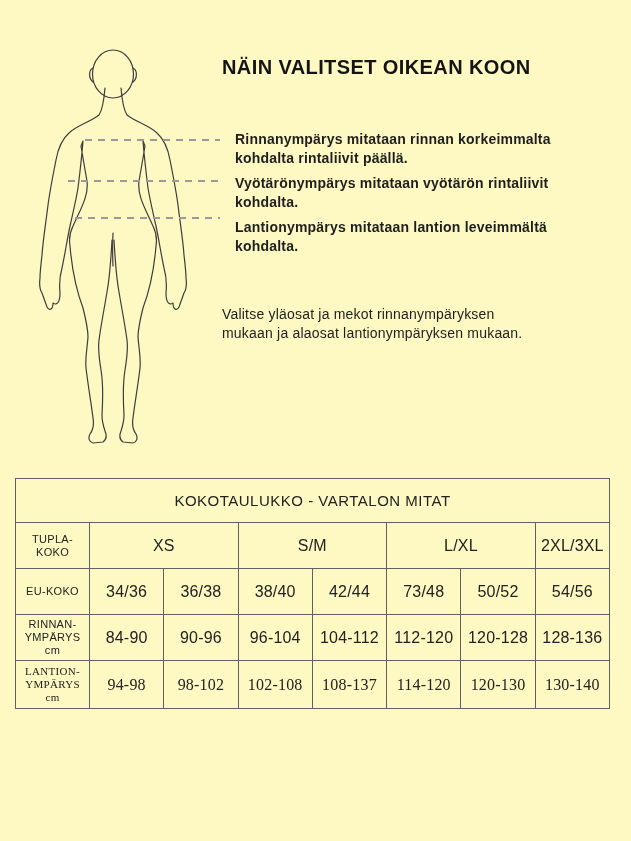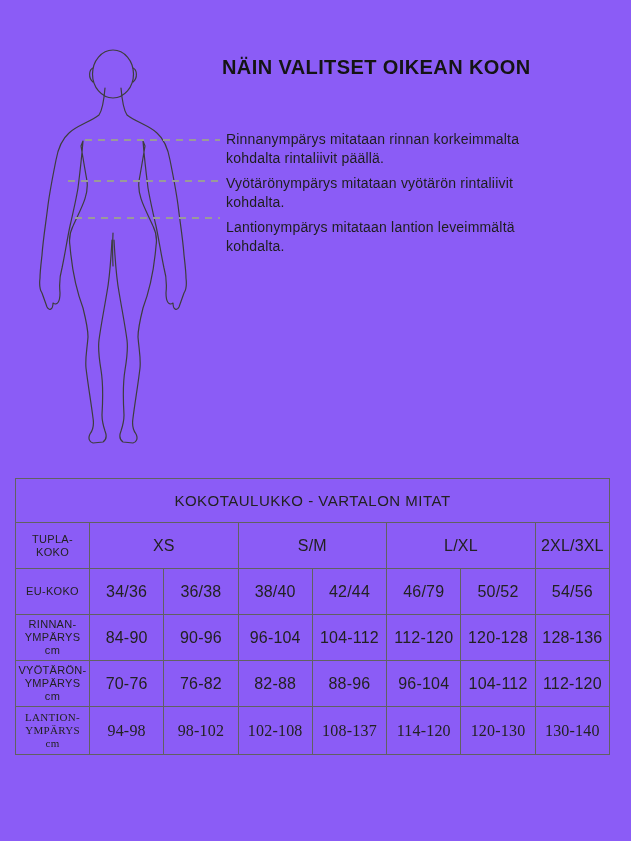--- a/index.html
+++ b/index.html
@@ -1,34 +1,34 @@
 <!DOCTYPE html>
 <html><head>
 <meta charset="utf-8">
 <style>
   html,body{margin:0;padding:0;background:#ffffff;}
   .page{
     position:relative;
     width:631px;height:841px;
-    background:#8b5cf6;
+    background:#fef9c3;
     font-family:"Liberation Sans","DejaVu Sans",sans-serif;
     color:#1e1e1e;
     overflow:hidden;
   }
   
   .figure-svg{position:absolute;left:25px;top:30px;width:195px;height:420px;}
   
   .page-title{
     position:absolute;left:222px;top:57px;margin:0;
     font-size:20px;font-weight:700;letter-spacing:.4px;line-height:1;color:#141414;
   }
   .measure-instructions{position:absolute;left:222px;top:130px;width:372px;}
   .measure-instructions p{
-    margin:0 0 6px 4px;font-size:14px;line-height:19px;letter-spacing:.2px;
-    white-space:pre-line;color:#1e1e1e;
+    margin:0 0 6px 13px;font-size:14px;line-height:19px;letter-spacing:.2px;
+    white-space:pre-line;color:#1e1e1e;font-weight:bold;
   }
   .size-note{
     position:absolute;left:222px;top:305px;width:372px;margin:0;
     font-size:14px;line-height:19px;letter-spacing:.2px;white-space:pre-line;color:#1e1e1e;
   }
   
   table.size-table{
     position:absolute;left:15px;top:478px;width:595px;
     border-collapse:collapse;table-layout:fixed;
   }
@@ -139,20 +139,22 @@
 
   <div class="measure-instructions">
     <p>Rinnanympärys mitataan rinnan korkeimmalta
 kohdalta rintaliivit päällä.</p>
     <p>Vyötärönympärys mitataan vyötärön rintaliivit
 kohdalta.</p>
     <p>Lantionympärys mitataan lantion leveimmältä
 kohdalta.</p>
   </div>
 
+  <p class="size-note">Valitse yläosat ja mekot rinnanympäryksen
+mukaan ja alaosat lantionympäryksen mukaan.</p>
 
   <table class="size-table">
     <colgroup>
       <col style="width:74px">
       <col>
         <col>
         <col>
         <col>
         <col>
         <col>
@@ -169,48 +171,36 @@
       <td class="val" colspan="2">S/M</td>
       <td class="val" colspan="2">L/XL</td>
       <td class="val">2XL/3XL</td>
     </tr>
     <tr>
       <th class="rowlabel">EU-KOKO</th>
       <td class="val">34/36</td>
       <td class="val">36/38</td>
       <td class="val">38/40</td>
       <td class="val">42/44</td>
-      <td class="val">46/79</td>
+      <td class="val">73/48</td>
       <td class="val">50/52</td>
       <td class="val">54/56</td>
     </tr>
     <tr>
       <th class="rowlabel">RINNAN-
 YMPÄRYS
 cm</th>
       <td class="val">84-90</td>
       <td class="val">90-96</td>
       <td class="val">96-104</td>
       <td class="val">104-112</td>
       <td class="val">112-120</td>
       <td class="val">120-128</td>
       <td class="val">128-136</td>
     </tr>
-    <tr>
-      <th class="rowlabel">VYÖTÄRÖN-
-YMPÄRYS
-cm</th>
-      <td class="val">70-76</td>
-      <td class="val">76-82</td>
-      <td class="val">82-88</td>
-      <td class="val">88-96</td>
-      <td class="val">96-104</td>
-      <td class="val">104-112</td>
-      <td class="val">112-120</td>
-    </tr>
     <tr class="last">
       <th class="rowlabel">LANTION-
 YMPÄRYS
 cm</th>
       <td class="val">94-98</td>
       <td class="val">98-102</td>
       <td class="val">102-108</td>
       <td class="val">108-137</td>
       <td class="val">114-120</td>
       <td class="val">120-130</td>

